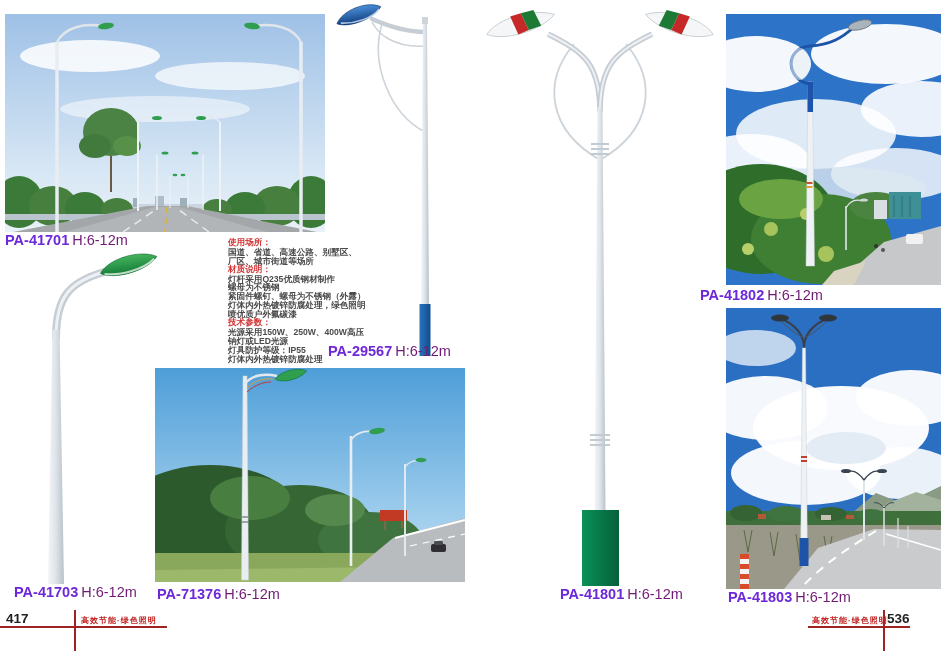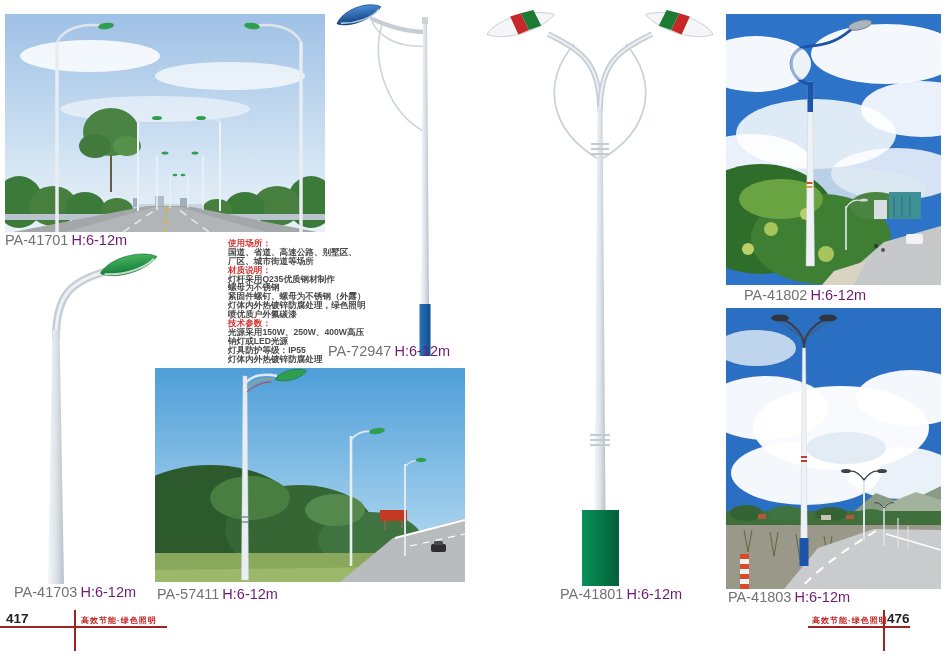--- a/index.html
+++ b/index.html
@@ -3,26 +3,26 @@
 <meta charset="utf-8">
 <style>
   html,body{margin:0;padding:0;background:#fff;}
   .page{position:relative;width:950px;height:658px;background:#ffffff;overflow:hidden;
         font-family:"Liberation Sans","DejaVu Sans",sans-serif;}
   .photo{position:absolute;overflow:hidden;background:#dfe8f0;}
   .photo svg{display:block;}
   .render{position:absolute;}
   .render svg{display:block;}
   .plabel{position:absolute;white-space:nowrap;font-size:14.5px;letter-spacing:0;}
-  .plabel .model{color:#737373;font-weight:normal;}
+  .plabel .model{color:#6d28d9;font-weight:bold;}
   .plabel .spec{color:#701a75;margin-left:3px;}
   .info{position:absolute;left:228px;top:239px;width:185px;font-size:8.6px;line-height:8.9px;
         color:#4a4a4a;font-weight:bold;}
   .info .line{height:8.9px;overflow:visible;}
-  .info .red{color:#d23434;}
+  .info .red{color:#d23434;font-family:Liberation Mono, monospace;}
   .fline{position:absolute;background:#9e2424;}
   .pagenum{position:absolute;font-size:13.5px;font-weight:bold;color:#222;top:611px;text-align:right;}
   .slogan{position:absolute;font-size:8px;font-weight:bold;color:#c32020;top:615px;letter-spacing:1px;text-align:center;}
 </style>
 </head>
 <body>
 
 <div class="page">
 
   <figure class="photo" style="left:5px;top:14px;width:320px;height:218px;margin:0;">
@@ -362,41 +362,41 @@
         <rect x="14" y="261" width="9" height="5" fill="#f2f2f2"></rect>
         <rect x="14" y="271" width="9" height="5" fill="#f2f2f2"></rect>
       </g>
     </svg>
   </figure>
 
   <div class="plabel" style="left:5px;top:232px;">
     <span class="model">PA-41701</span><span class="spec">H:6-12m</span>
   </div>
   <div class="plabel" style="left:328px;top:343px;">
-    <span class="model">PA-72947</span><span class="spec">H:6-12m</span>
+    <span class="model">PA-29567</span><span class="spec">H:6-12m</span>
   </div>
   <div class="plabel" style="left:14px;top:584px;">
     <span class="model">PA-41703</span><span class="spec">H:6-12m</span>
   </div>
   <div class="plabel" style="left:157px;top:586px;">
-    <span class="model">PA-57411</span><span class="spec">H:6-12m</span>
+    <span class="model">PA-71376</span><span class="spec">H:6-12m</span>
   </div>
   <div class="plabel" style="left:560px;top:586px;">
     <span class="model">PA-41801</span><span class="spec">H:6-12m</span>
   </div>
-  <div class="plabel" style="left:700px;top:287px;margin-left:44px;">
+  <div class="plabel" style="left:700px;top:287px;">
     <span class="model">PA-41802</span><span class="spec">H:6-12m</span>
   </div>
   <div class="plabel" style="left:728px;top:589px;">
     <span class="model">PA-41803</span><span class="spec">H:6-12m</span>
   </div>
 
   <div class="fline" style="left:0;top:626px;width:167px;height:2px;"></div>
   <div class="fline" style="left:74px;top:610px;width:2px;height:41px;"></div>
   <span class="pagenum" style="left:6px;">417</span>
   <span class="slogan" style="left:81px;">高效节能·绿色照明</span>
 
   <div class="fline" style="left:808px;top:626px;width:102px;height:2px;"></div>
   <div class="fline" style="left:883px;top:610px;width:2px;height:41px;"></div>
   <span class="slogan" style="left:812px;">高效节能·绿色照明</span>
-  <span class="pagenum" style="left:887px;">476</span>
+  <span class="pagenum" style="left:887px;">536</span>
 
 </div>
 
 </body></html>

